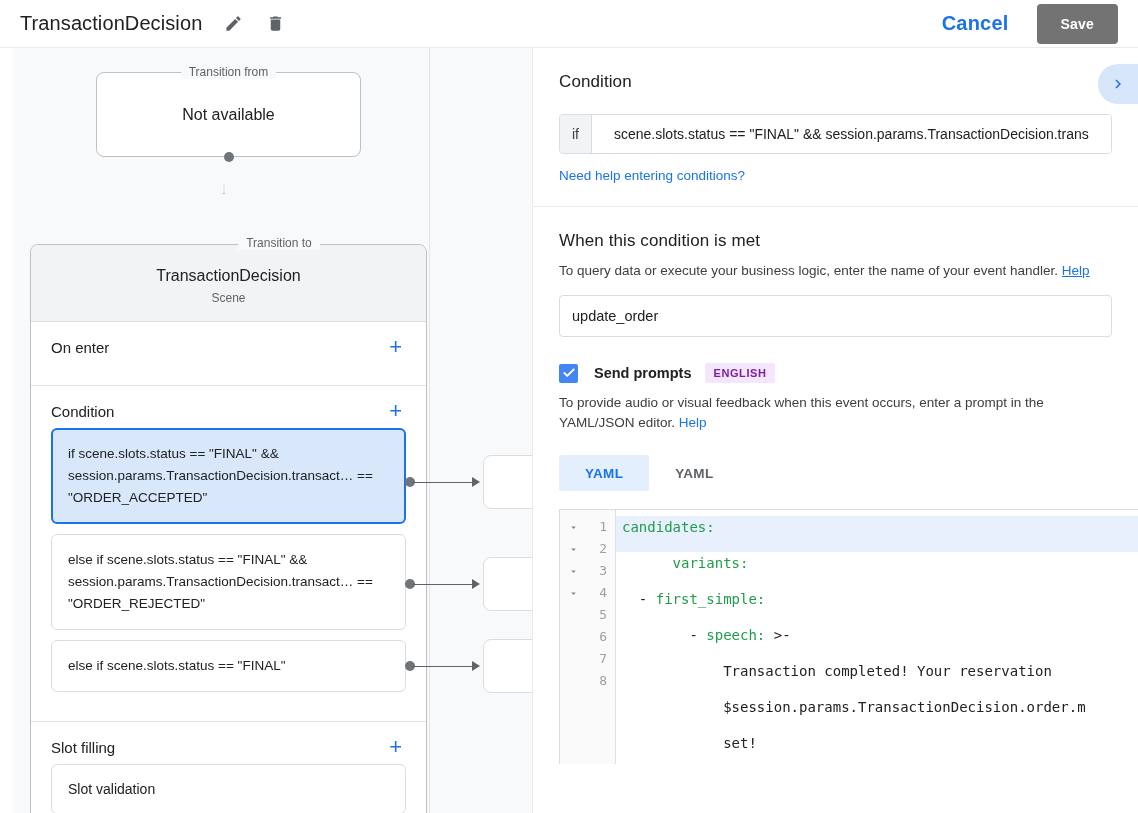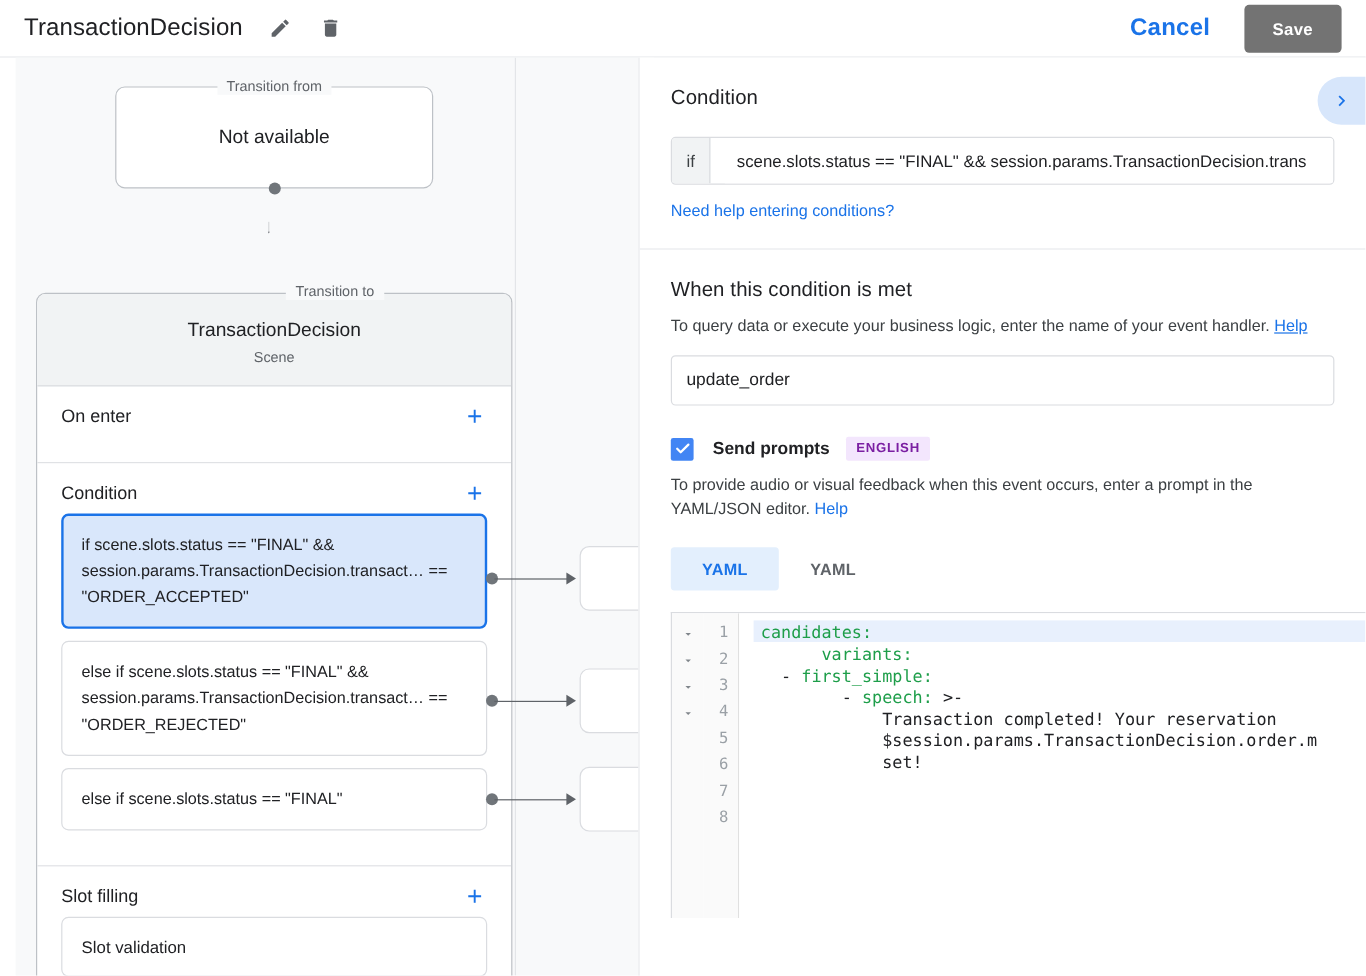--- a/index.html
+++ b/index.html
@@ -267,23 +267,23 @@
   }
   .gutter div {
     height: 22px; line-height: 22px;
     font-family: "DejaVu Sans Mono", monospace; font-size: 13px; color: #9aa0a6;
   }
   .code {
     flex: 1; padding-top: 6px; position: relative; overflow: hidden;
     background: #fff;
   }
   .code-line {
-    height: 18px; line-height: 22px;
+    height: 36px; line-height: 22px;
     font-family: "DejaVu Sans Mono", monospace; font-size: 14px;
-    color: #202124; white-space: pre; padding-left: 6px; margin-left: 12px;
+    color: #202124; white-space: pre; padding-left: 6px;
   }
   .code-line.hl { background: #e8f0fd; }
   .k { color: #1e9e4a; }
 </style>
 </head>
 <body>
 
 <div class="header">
   <div class="header-title">TransactionDecision</div>
 

